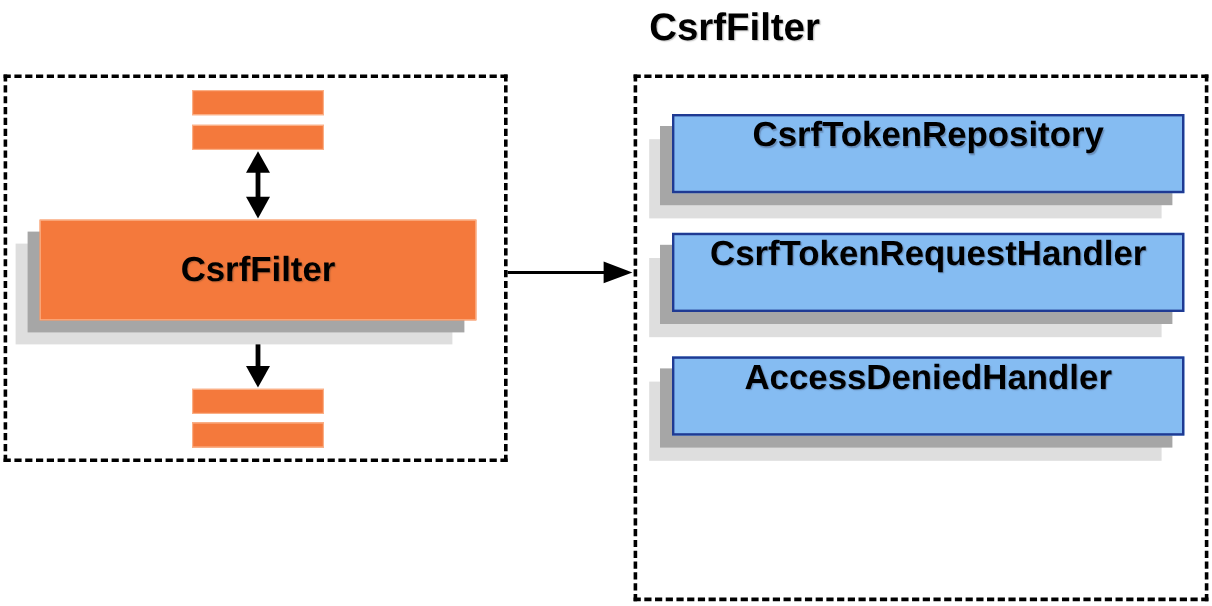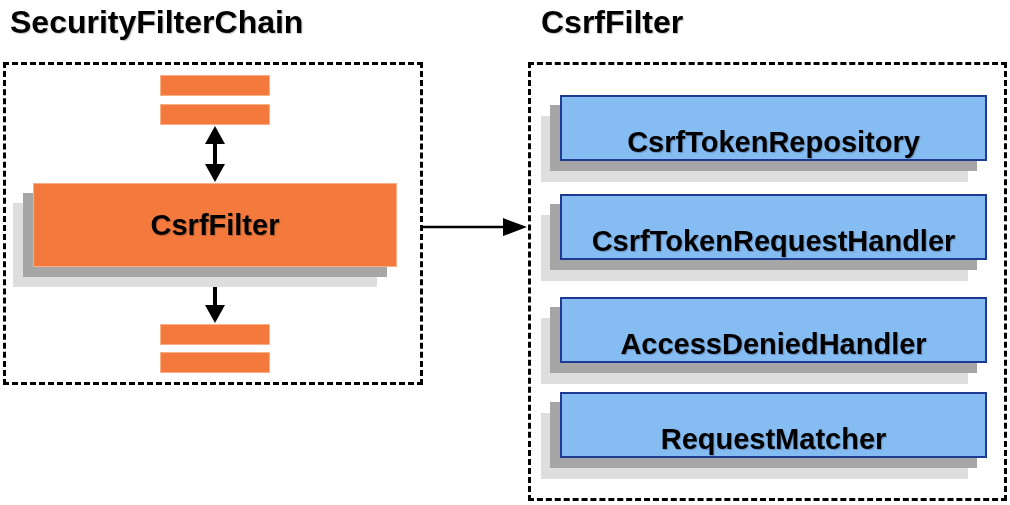--- a/index.html
+++ b/index.html
@@ -94,38 +94,37 @@
   .component .shadow.dark  { left: -10px; top: 10px; }
   .component .blue-box {
     position: absolute;
     left: 0; top: 0;
     width: 100%; height: 100%;
     box-sizing: border-box;
     background: var(--blue-fill);
     border: 2px solid var(--blue-border);
     z-index: 3;
     display: flex;
-    align-items: flex-end;
+    align-items: flex-start;
     justify-content: center;
     font-size: 29px;
     font-weight: bold;
     color: #000;
     text-shadow: 1px 1px 1px rgba(60,70,100,0.4);
   }
   .comp1 { top: 95px; }
   .comp2 { top: 194px; }
   .comp3 { top: 297px; }
   .comp4 { top: 392px; }
 </style>
 </head>
 <body>
 
 <div class="canvas" style="--orange-fill: #F4793C; --orange-border: #FBAF85; --blue-fill: #85BCF2; --blue-border: #1F3A93; --shadow-dark: #A6A6A6; --shadow-light: #DEDEDE; --outline-black: #000000;">
 
-  <div class="title title-left">SecurityFilterChain</div>
   <div class="title title-right">CsrfFilter</div>
 
   <div class="dashed dashed-left"></div>
   <div class="dashed dashed-right"></div>
 
   <div class="bar bar1"></div>
   <div class="bar bar2"></div>
 
   <svg class="varrow varrow1" viewBox="0 0 28 58">
     <line x1="14" y1="16" x2="14" y2="42" stroke="#000" stroke-width="4"></line>
@@ -172,21 +171,14 @@
   </div>
 
   <div class="component comp3">
     <div class="shadow light"></div>
     <div class="shadow dark"></div>
     <div class="blue-box">
       <span>AccessDeniedHandler</span>
     </div>
   </div>
 
-  <div class="component comp4">
-    <div class="shadow light"></div>
-    <div class="shadow dark"></div>
-    <div class="blue-box">
-      <span>RequestMatcher</span>
-    </div>
-  </div>
 
 </div>
 
 </body></html>

